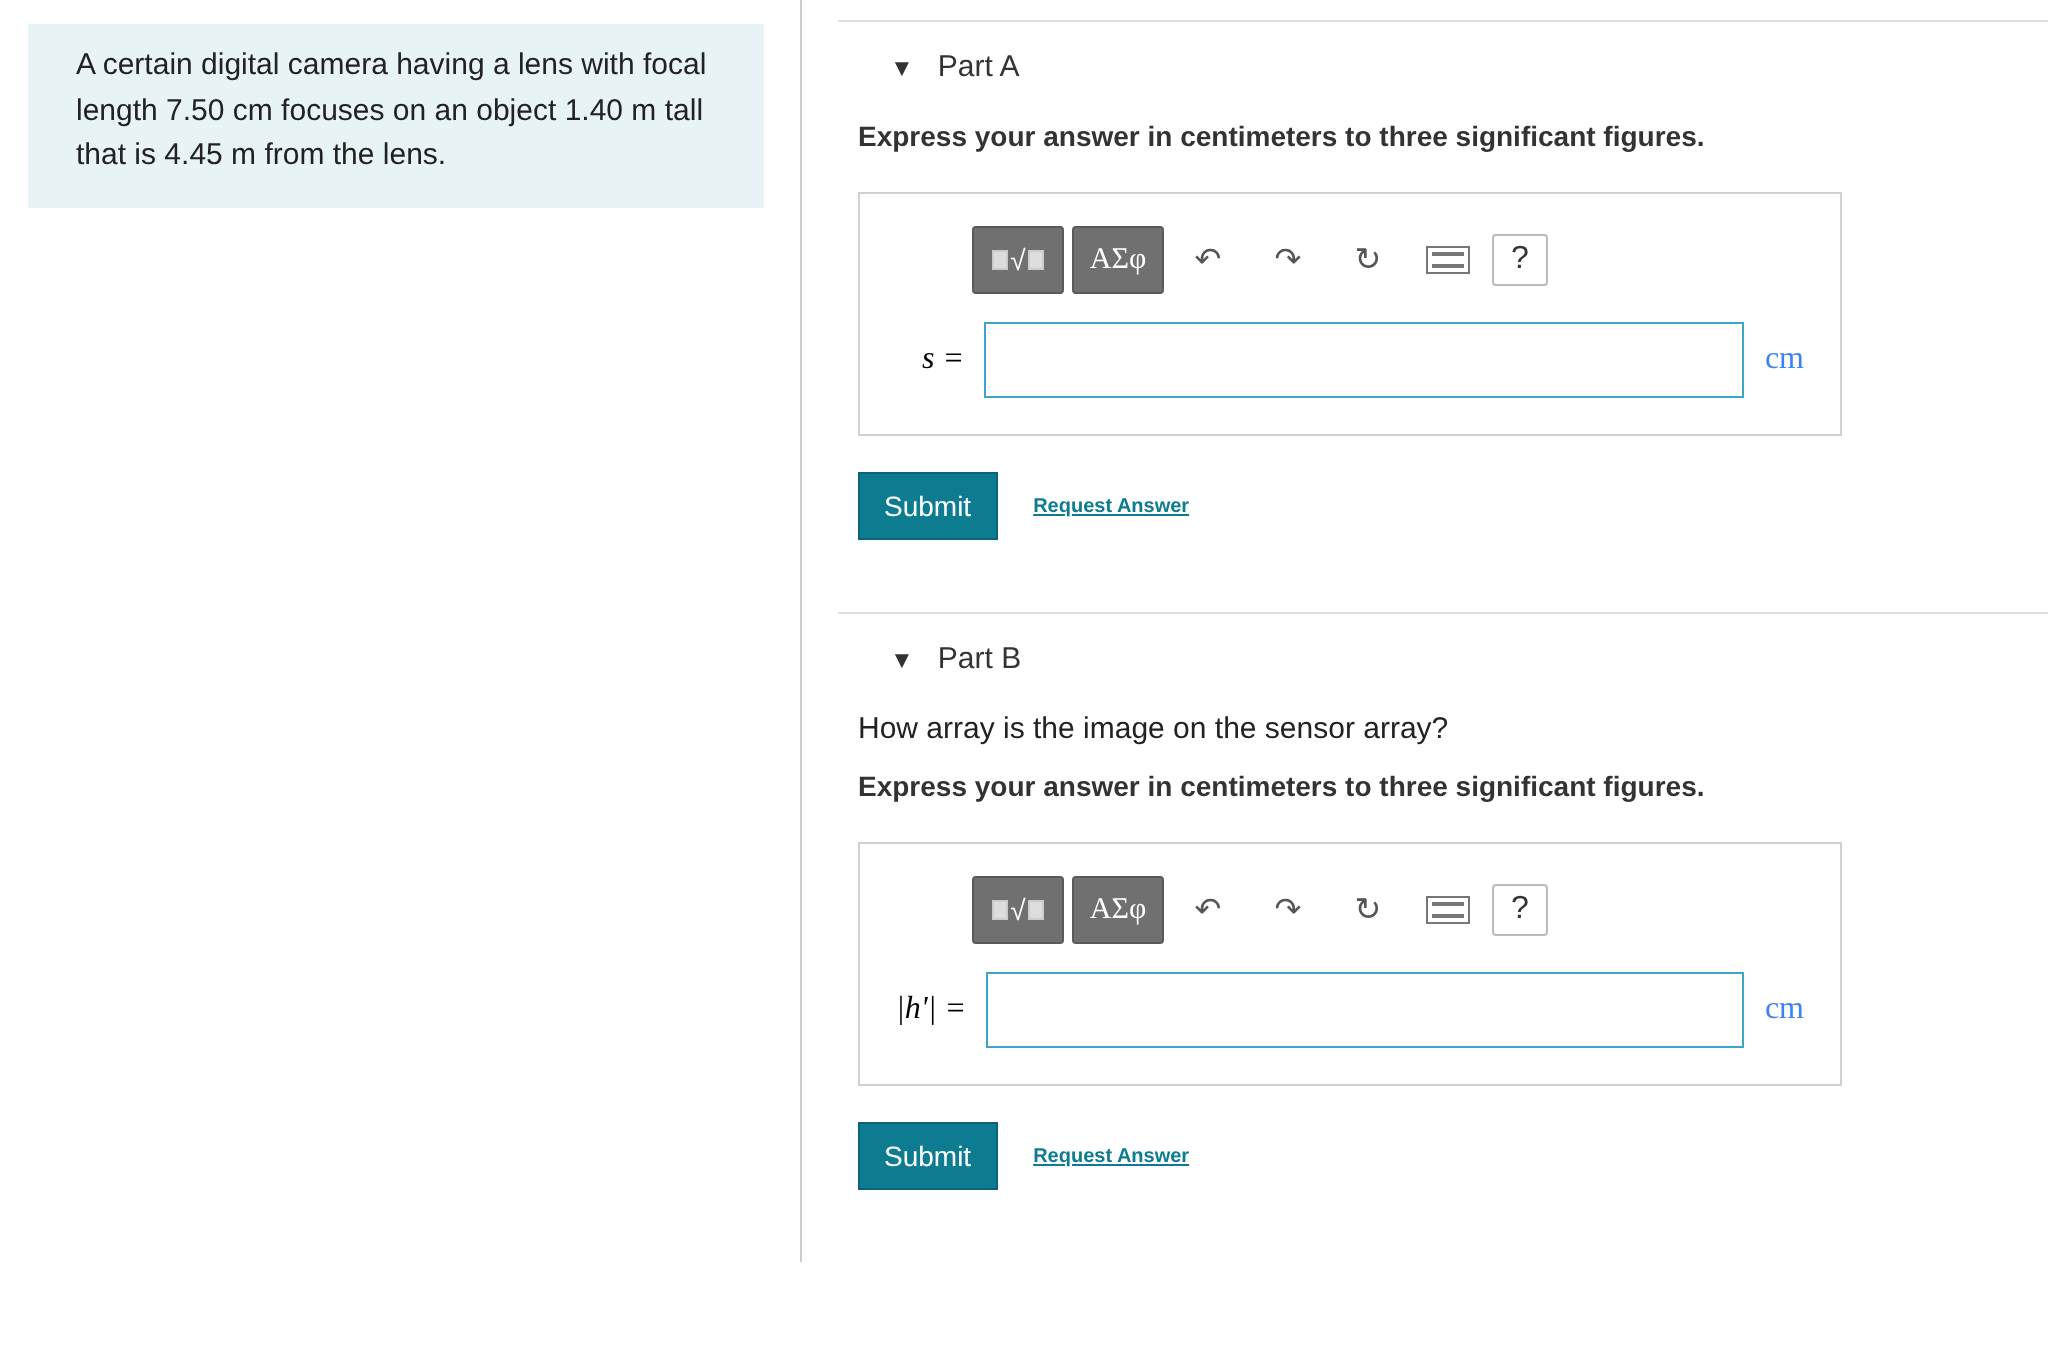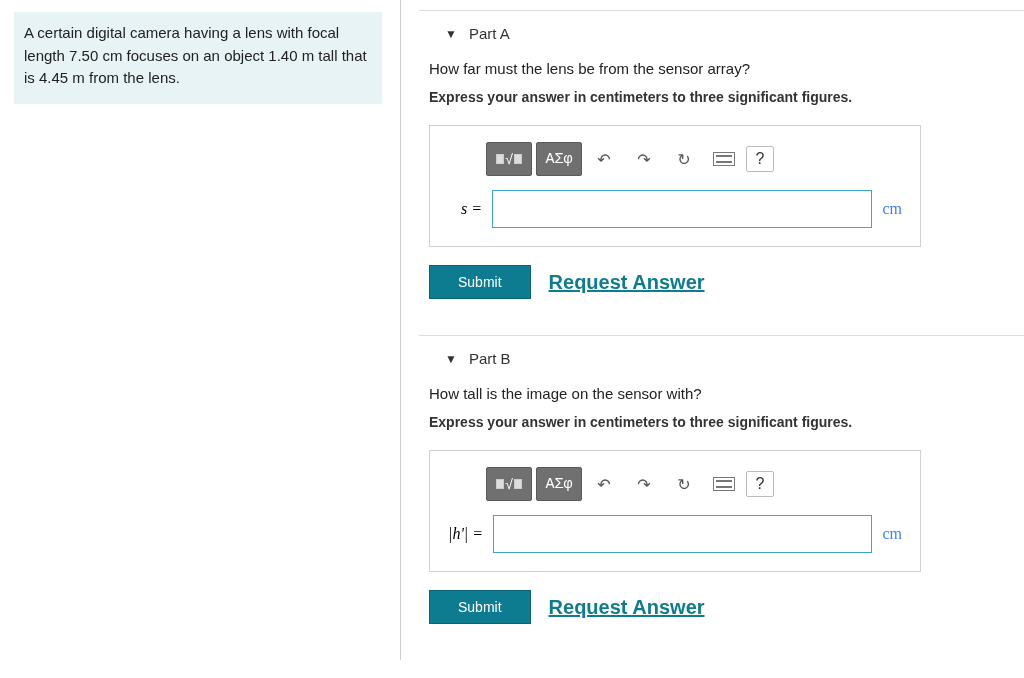--- a/index.html
+++ b/index.html
@@ -1,42 +1,42 @@
 <!DOCTYPE html>
 <html><head>
 <meta charset="utf-8">
 <style>
   * { box-sizing: border-box; margin: 0; padding: 0; }
   body { font-family: Arial, Helvetica, sans-serif; font-size: 14px; color: #333; background: #fff; width: 1024px; }
   .container { display: flex; }
   .left-col { width: 400px; padding: 12px 18px 12px 14px; }
-  .problem-box { background: #e7f3f4; padding: 10px 14px 14px 10px; color: #222; line-height: 1.5; font-size: 15px; }
+  .problem-box { background: #e7f3f4; padding: 10px 14px 14px 24px; color: #222; line-height: 1.5; font-size: 15px; }
   .right-col { flex: 1; border-left: 0; padding-top: 10px; }
   .vdiv { width: 1px; background: #ccc; margin-right: 18px; margin-left: 0; }
   .part { margin-bottom: 36px; border-top: 1px solid #ddd; padding-top: 14px; }
   .part-header { display: flex; align-items: center; gap: 12px; margin-bottom: 18px; margin-left: 26px; }
   .part-header .caret { font-size: 12px; color: #333; }
   .part-title { font-weight: normal; font-size: 15px; }
   .part-body { margin-left: 10px; }
   .question { margin-bottom: 12px; font-size: 15px; color: #222; }
   .instruction { font-weight: bold; margin-bottom: 20px; font-size: 14px; }
   .answer-box { border: 1px solid #d0d0d0; padding: 16px 18px 18px 18px; width: 492px; }
   .toolbar { display: flex; align-items: center; gap: 4px; margin-left: 38px; margin-bottom: 14px; }
   .tb-btn { width: 36px; height: 32px; display: flex; align-items: center; justify-content: center; font-size: 16px; color: #555; }
   .tb-btn.boxed { background: #707070; color: #fff; border: 1px solid #5a5a5a; border-radius: 2px; height: 34px; width: 46px; font-size: 14px; }
-  .tb-btn.boxed.greek { font-family: Liberation Mono, monospace; font-size: 15px; }
+  .tb-btn.boxed.greek { font-family: Liberation Serif, serif; font-size: 15px; }
   .tb-btn.plain { background: none; border: none; }
   .tb-btn.qmark { border: 1px solid #bbb; border-radius: 2px; width: 28px; height: 26px; font-size: 16px; color: #333; background: #fff; }
   .answer-row { display: flex; align-items: center; gap: 10px; }
   .var-label { font-style: italic; font-family: Georgia, 'Times New Roman', serif; font-size: 16px; color: #000; min-width: 34px; text-align: right; }
   .answer-input { flex: 1; height: 38px; border: 1px solid #3ba7c4; background: #fff; padding: 4px 6px; font-size: 16px; }
   .unit { font-family: Georgia, serif; font-size: 16px; color: #3b82f6; }
   .actions { display: flex; align-items: center; gap: 18px; margin-top: 18px; }
-  .submit-btn { background: #0d7c91; color: #fff; border: 1px solid #0a6578; padding: 8px 28px; font-size: 14px; cursor: pointer; }
-  .request-link { color: #0d7c91; font-weight: bold; text-decoration: underline; font-size: 20px; cursor: pointer; }
+  .submit-btn { background: #0d7c91; color: #fff; border: 1px solid #0a6578; padding: 8px 12px; font-size: 14px; cursor: pointer; }
+  .request-link { color: #0d7c91; font-weight: bold; text-decoration: underline; font-size: 10px; cursor: pointer; }
   .math-btn-inner { display:flex; align-items:center; gap:1px; }
   .sq { display:inline-block; width:8px; height:10px; background:#ddd; border:1px solid #ccc; }
   .root { font-size: 14px; }
   .kbd-icon { border:1px solid #777; width:22px; height:14px; display:inline-block; position:relative; }
   .kbd-icon::before { content:""; position:absolute; left:2px; right:2px; top:2px; height:2px; background:#777; }
   .kbd-icon::after { content:""; position:absolute; left:2px; right:2px; bottom:2px; height:2px; background:#777; }
 </style>
 </head>
 <body>
 
@@ -46,21 +46,20 @@
   </div>
   <div class="vdiv"></div>
   <div class="right-col">
 
     <div class="part">
       <div class="part-header">
         <span class="caret">▼</span>
         <span class="part-title">Part A</span>
       </div>
       <div class="part-body">
-        <div class="question">How far must the lens be from the sensor array?</div>
         <div class="instruction">Express your answer in centimeters to three significant figures.</div>
         <div class="answer-box">
           <div class="toolbar">
             <div class="tb-btn boxed">
               <span class="math-btn-inner">
                   <span class="sq"></span>
                   <span class="root">√</span>
                   <span class="sq"></span>
                 </span>
             </div>
@@ -85,21 +84,21 @@
         </div>
       </div>
     </div>
 
     <div class="part">
       <div class="part-header">
         <span class="caret">▼</span>
         <span class="part-title">Part B</span>
       </div>
       <div class="part-body">
-        <div class="question">How tall is the image on the sensor with?</div>
+        <div class="question">How array is the image on the sensor array?</div>
         <div class="instruction">Express your answer in centimeters to three significant figures.</div>
         <div class="answer-box">
           <div class="toolbar">
             <div class="tb-btn boxed">
               <span class="math-btn-inner">
                   <span class="sq"></span>
                   <span class="root">√</span>
                   <span class="sq"></span>
                 </span>
             </div>

